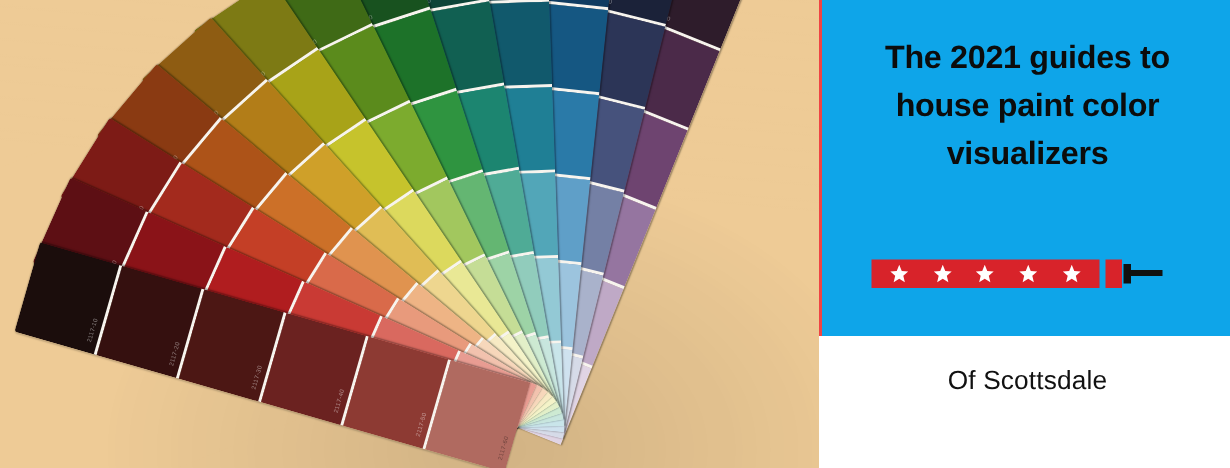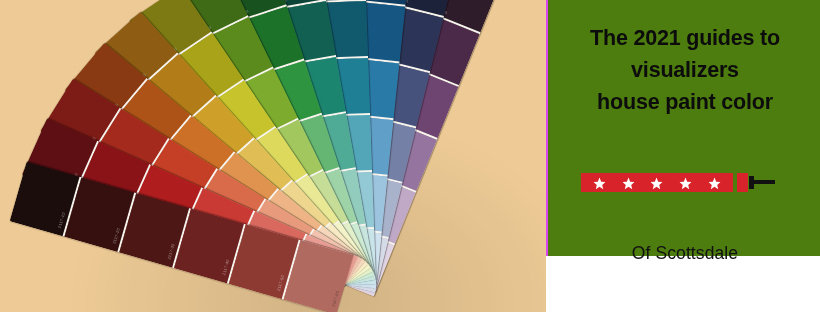--- a/index.html
+++ b/index.html
@@ -55,23 +55,23 @@
     mix-blend-mode:multiply;opacity:.55;
   }
   #deck-mask-bl{
     position:absolute;left:-30px;bottom:-60px;width:420px;height:230px;
     background:#eecb96;
     transform:rotate(-22deg);transform-origin:0 100%;
   }
 
   
   #gold-panel{
-    position:absolute;left:546px;top:0;width:274px;height:256px;
-    background:#4d7c0f;
-    border-left:2px solid #d946ef;
+    position:absolute;left:546px;top:0;width:274px;height:224px;
+    background:#0ea5e9;
+    border-left:2px solid #ef4444;
     box-sizing:border-box;
   }
   #headline{
     position:absolute;left:0;top:22px;width:274px;
     text-align:center;
     font-size:21.5px;font-weight:bold;line-height:32px;
     color:#0c0c0c;letter-spacing:-.2px;
     padding:0 8px;box-sizing:border-box;
   }
   
@@ -385,22 +385,22 @@
         </div>
       </div>
     <div id="deck-mask-bl"></div>
     <div id="deck-shade"></div>
   </div>
 
   <div id="gold-panel">
 
     <div id="headline">
       <div>The 2021 guides to</div>
+      <div>house paint color</div>
       <div>visualizers</div>
-      <div>house paint color</div>
     </div>
 
     <div id="logo-lockup">
 
       <div id="star-row">
         <div id="star-bar">
           <span class="star">
             <svg viewBox="0 0 24 24" width="13" height="13" aria-hidden="true">
                 <polygon fill="#ffffff" points="12,1 15.1,8.6 23,9.2 17,14.6 18.9,22.6 12,18.2 5.1,22.6 7,14.6 1,9.2 8.9,8.6"></polygon>
               </svg>

